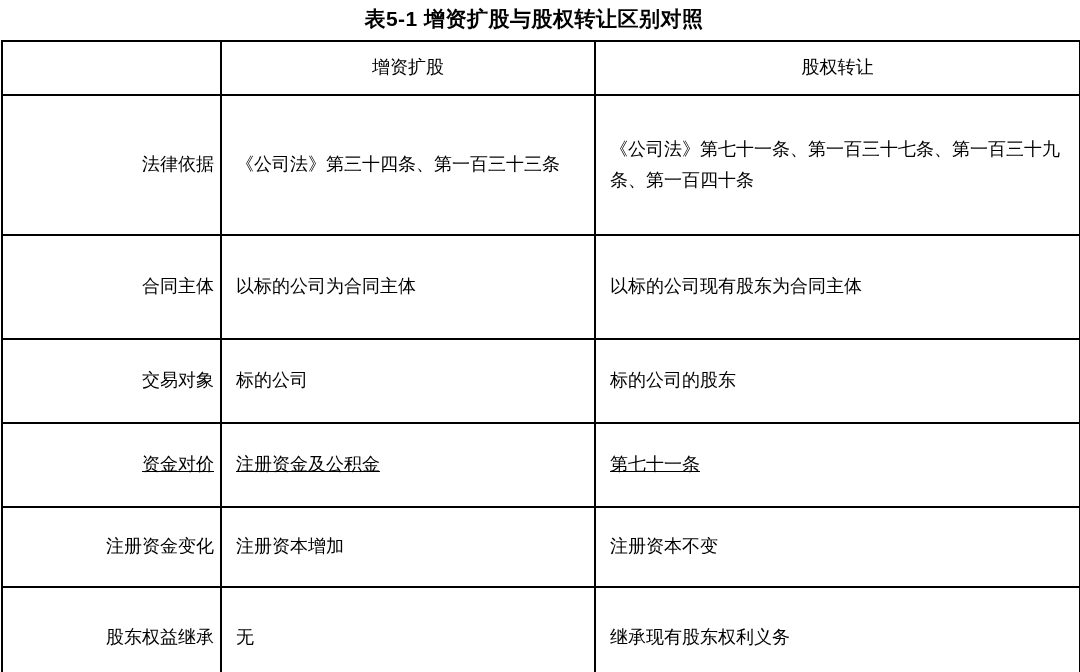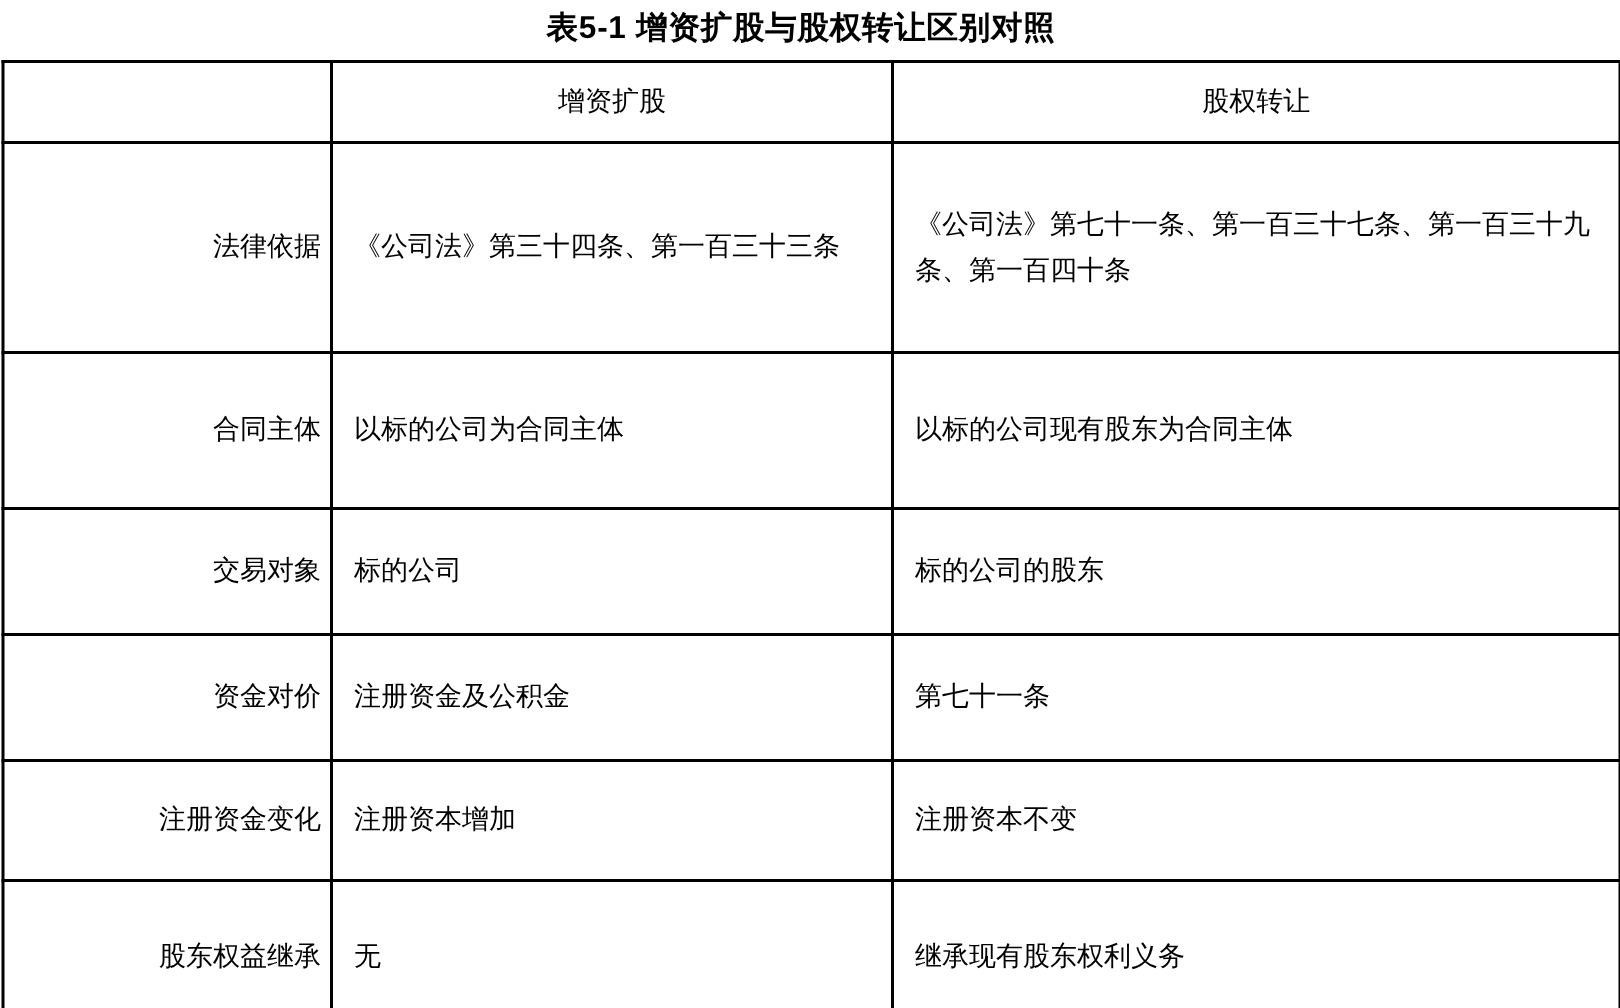--- a/index.html
+++ b/index.html
@@ -60,21 +60,21 @@
     text-align: left;
     padding: 10px 14px;
     font-size: 19px;
   }
   .cell.tall {
     line-height: 1.75;
   }
   .r-law td { height: 118px; }
   .r-subject td { height: 82px; }
   .r-object td { height: 62px; }
-  .r-price td { height: 62px; }
+  .r-price td { height: 62px; text-decoration: underline; }
   .r-capital td { height: 58px; }
   .r-equity td { height: 80px; }
 </style>
 </head>
 <body>
 
 <div class="page">
 
   <div class="table-title">表5-1 增资扩股与股权转让区别对照</div>
 

